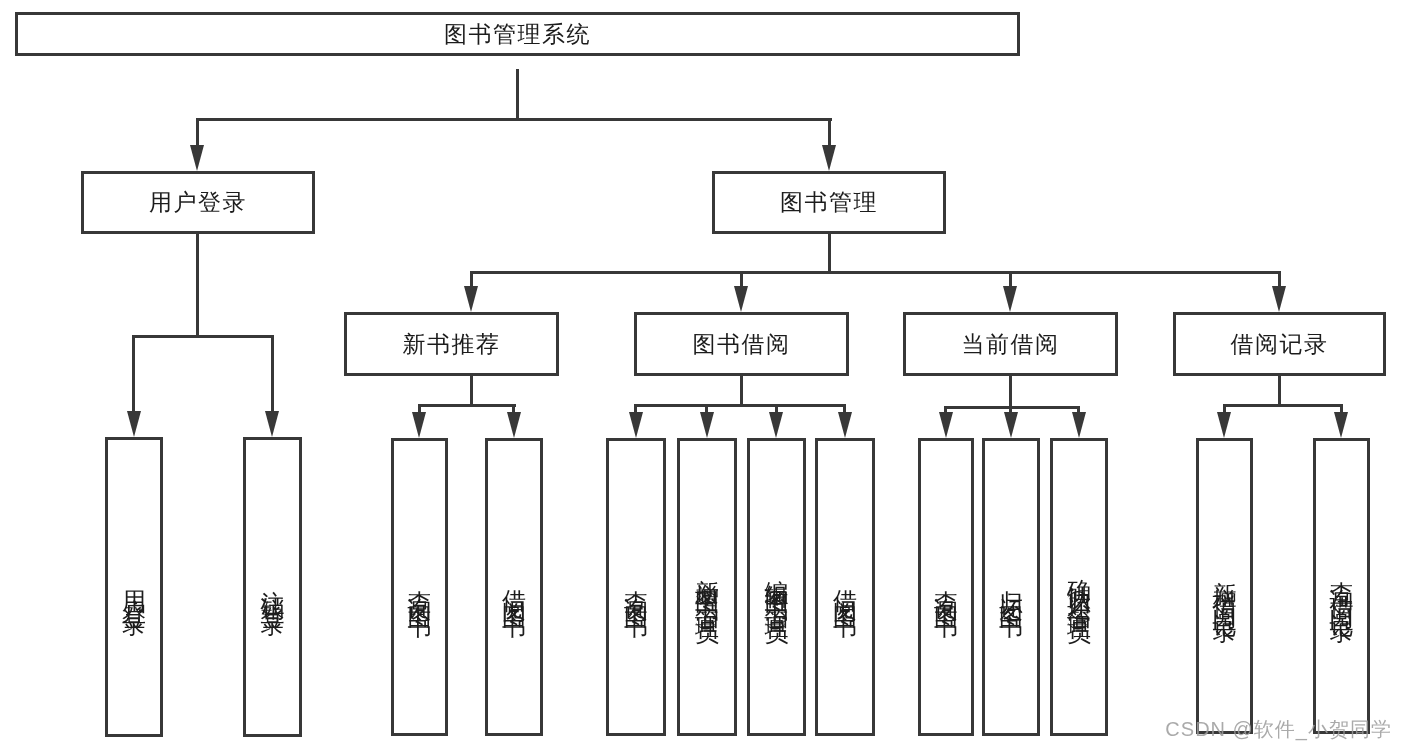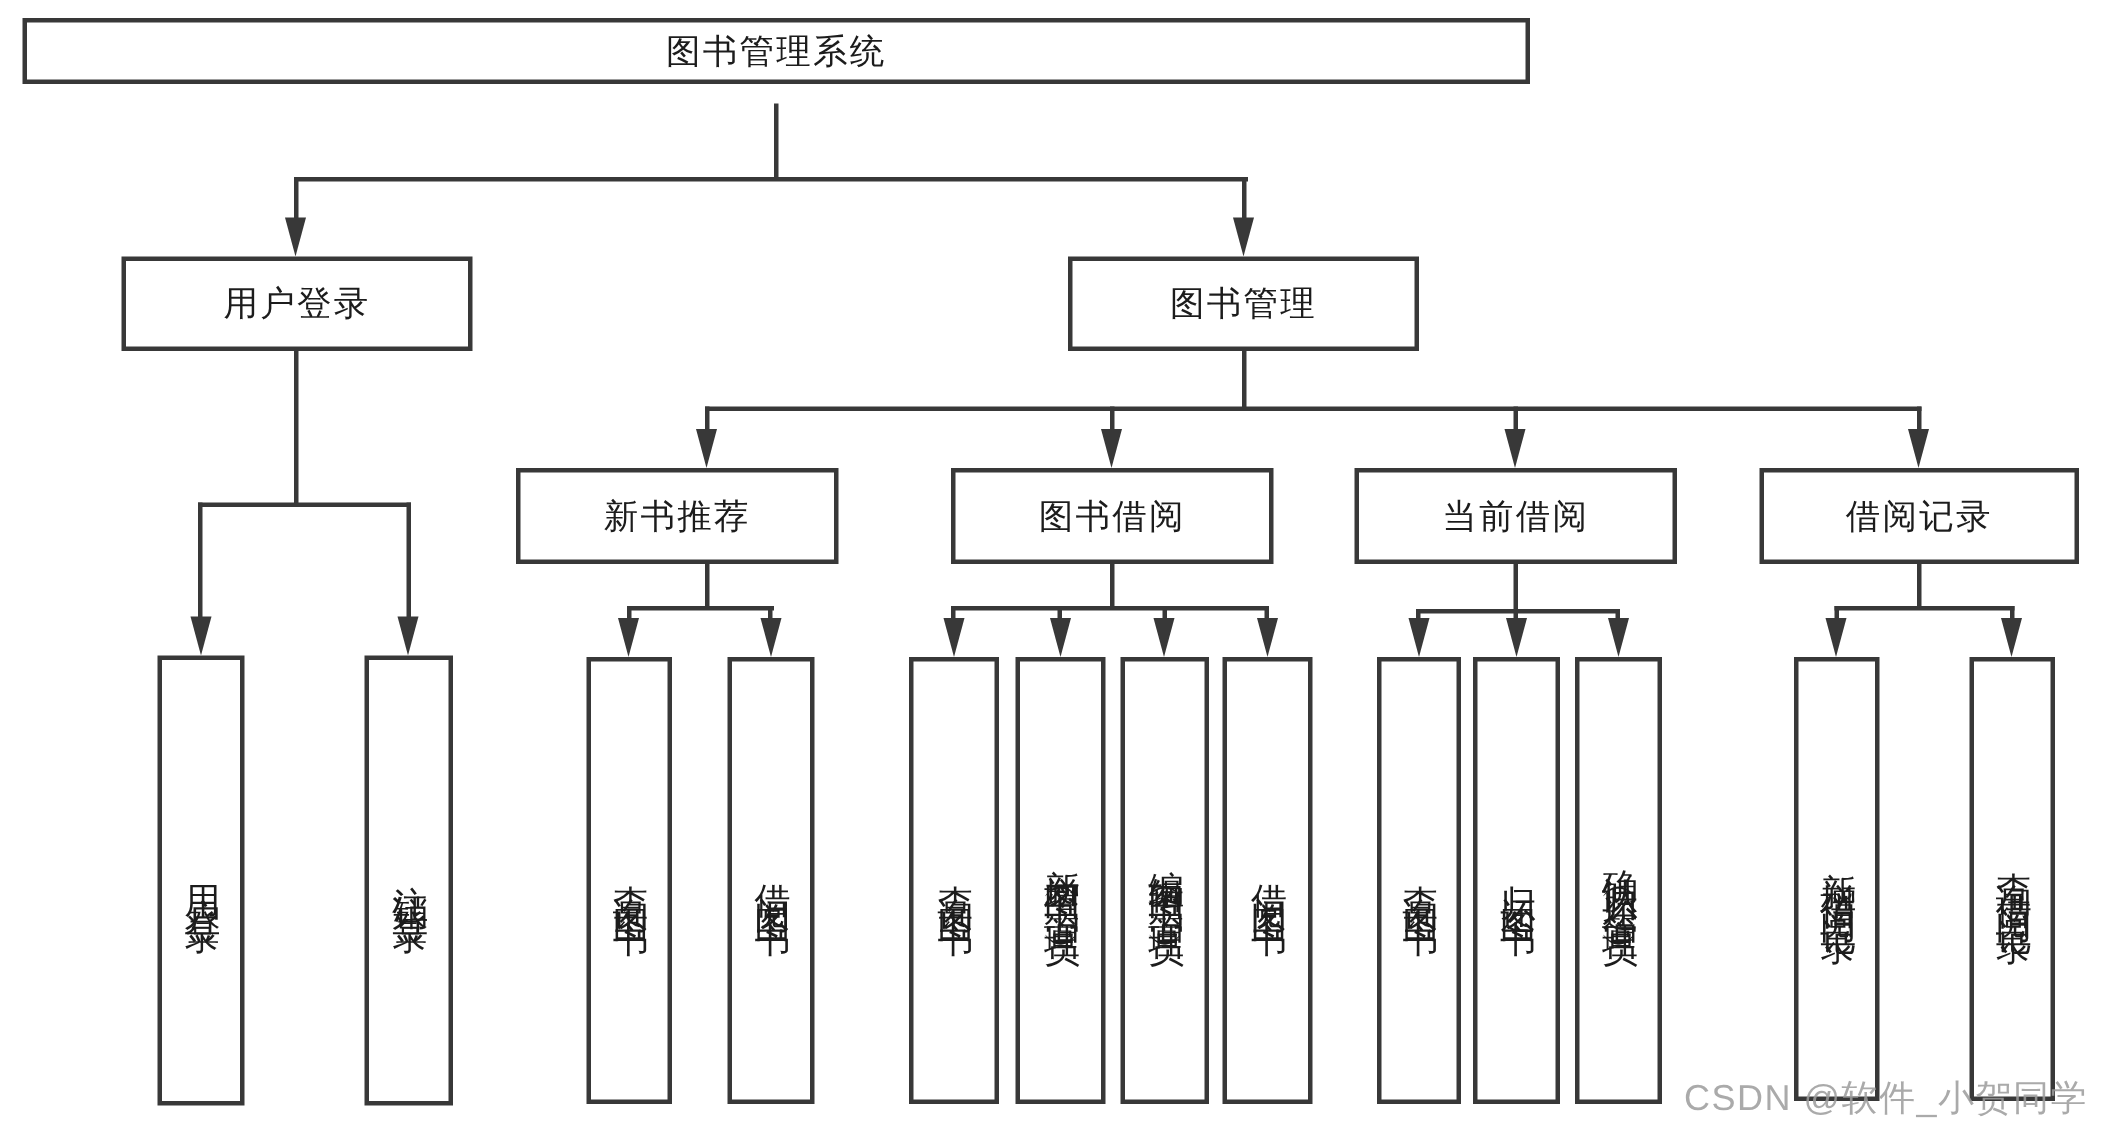--- a/index.html
+++ b/index.html
@@ -38,21 +38,21 @@
   }
   .vnode .vlabel{
     writing-mode:vertical-rl;
     text-orientation:mixed;
     letter-spacing:8px;
     line-height:1;
     white-space:nowrap;
   }
   .watermark{
     position:absolute;right:13px;top:716px;
-    font-size:24px;color:var(--wm);opacity:.85;
+    font-size:20px;color:var(--wm);opacity:.85;
     letter-spacing:1px;z-index:10;white-space:nowrap;
   }
 </style>
 </head>
 <body>
 
 <div class="canvas">
 
   <div>
     <div class="vline" style="left:516px;top:69px;width:3px;height:50px"></div>

